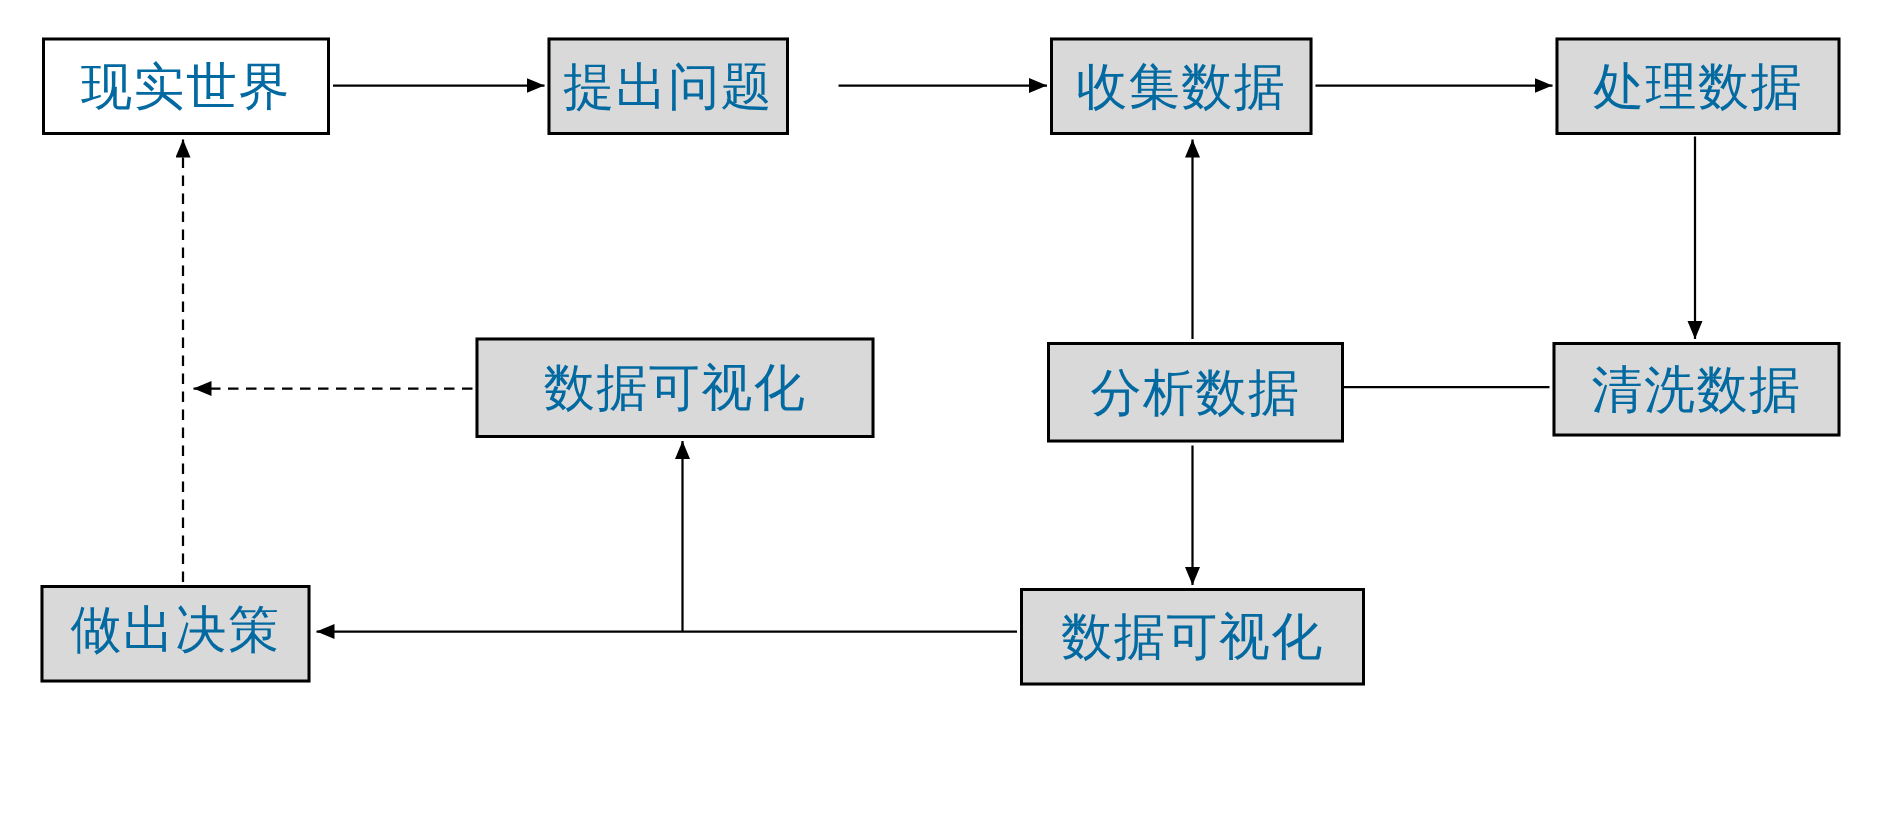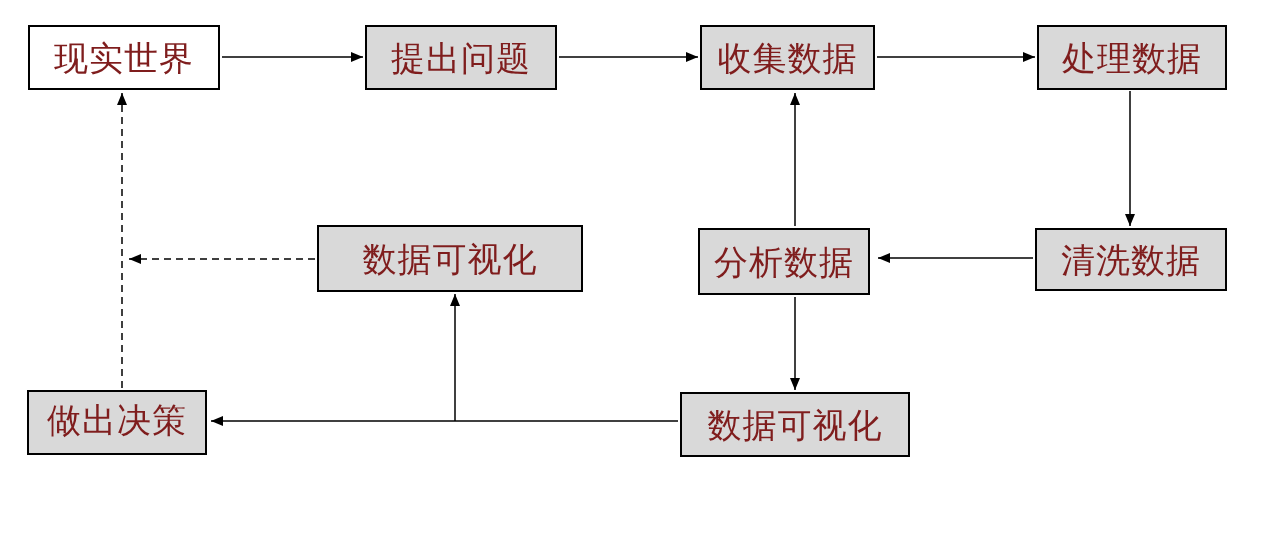--- a/index.html
+++ b/index.html
@@ -25,21 +25,21 @@
   .node {
     position: absolute;
     box-sizing: border-box;
     display: flex;
     align-items: center;
     justify-content: center;
     background: var(--node-fill, #d9d9d9);
     border: 2px solid var(--border, #000000);
     font-size: 34px;
     line-height: 1;
-    color: #7f1d1d;
+    color: #0369a1;
     letter-spacing: 1px;
     white-space: nowrap;
   }
   .node.white {
     background: var(--real-fill, #ffffff);
   }
   .caption {
     position: absolute;
     left: 0;
     top: 499px;
@@ -73,29 +73,29 @@
     <line x1="795" y1="297" x2="795" y2="390" stroke="#000" stroke-width="1.5" marker-end="url(#ah)"></line>
     <line x1="678" y1="421" x2="211" y2="421" stroke="#000" stroke-width="1.5" marker-end="url(#ah)"></line>
     <line x1="455" y1="421" x2="455" y2="294" stroke="#000" stroke-width="1.5" marker-end="url(#ah)"></line>
 
     <line x1="122" y1="388" x2="122" y2="93" stroke="#000" stroke-width="1.5" stroke-dasharray="7 5" marker-end="url(#ah)"></line>
     <line x1="315" y1="259" x2="129" y2="259" stroke="#000" stroke-width="1.5" stroke-dasharray="7 5" marker-end="url(#ah)"></line>
   </svg>
 
   <div class="node white" style="left:28px; top:25px; width:192px; height:65px;">现实世界</div>
 
-  <div class="node" style="left:365px; top:25px; width:192px; height:65px;">提出问题</div>
+  <div class="node" style="left:365px; top:25px; width:161px; height:65px;">提出问题</div>
 
   <div class="node" style="left:700px; top:25px; width:175px; height:65px;">收集数据</div>
 
   <div class="node" style="left:1037px; top:25px; width:190px; height:65px;">处理数据</div>
 
   <div class="node" style="left:1035px; top:228px; width:192px; height:63px;">清洗数据</div>
 
-  <div class="node" style="left:698px; top:228px; width:172px; height:67px;">分析数据</div>
+  <div class="node" style="left:698px; top:228px; width:198px; height:67px;">分析数据</div>
 
   <div class="node" style="left:317px; top:225px; width:266px; height:67px;">数据可视化</div>
 
   <div class="node" style="left:680px; top:392px; width:230px; height:65px;">数据可视化</div>
 
   <div class="node" style="left:27px; top:390px; width:180px; height:65px;font-family:Liberation Mono, monospace;">做出决策</div>
 
 
 </div>
 

